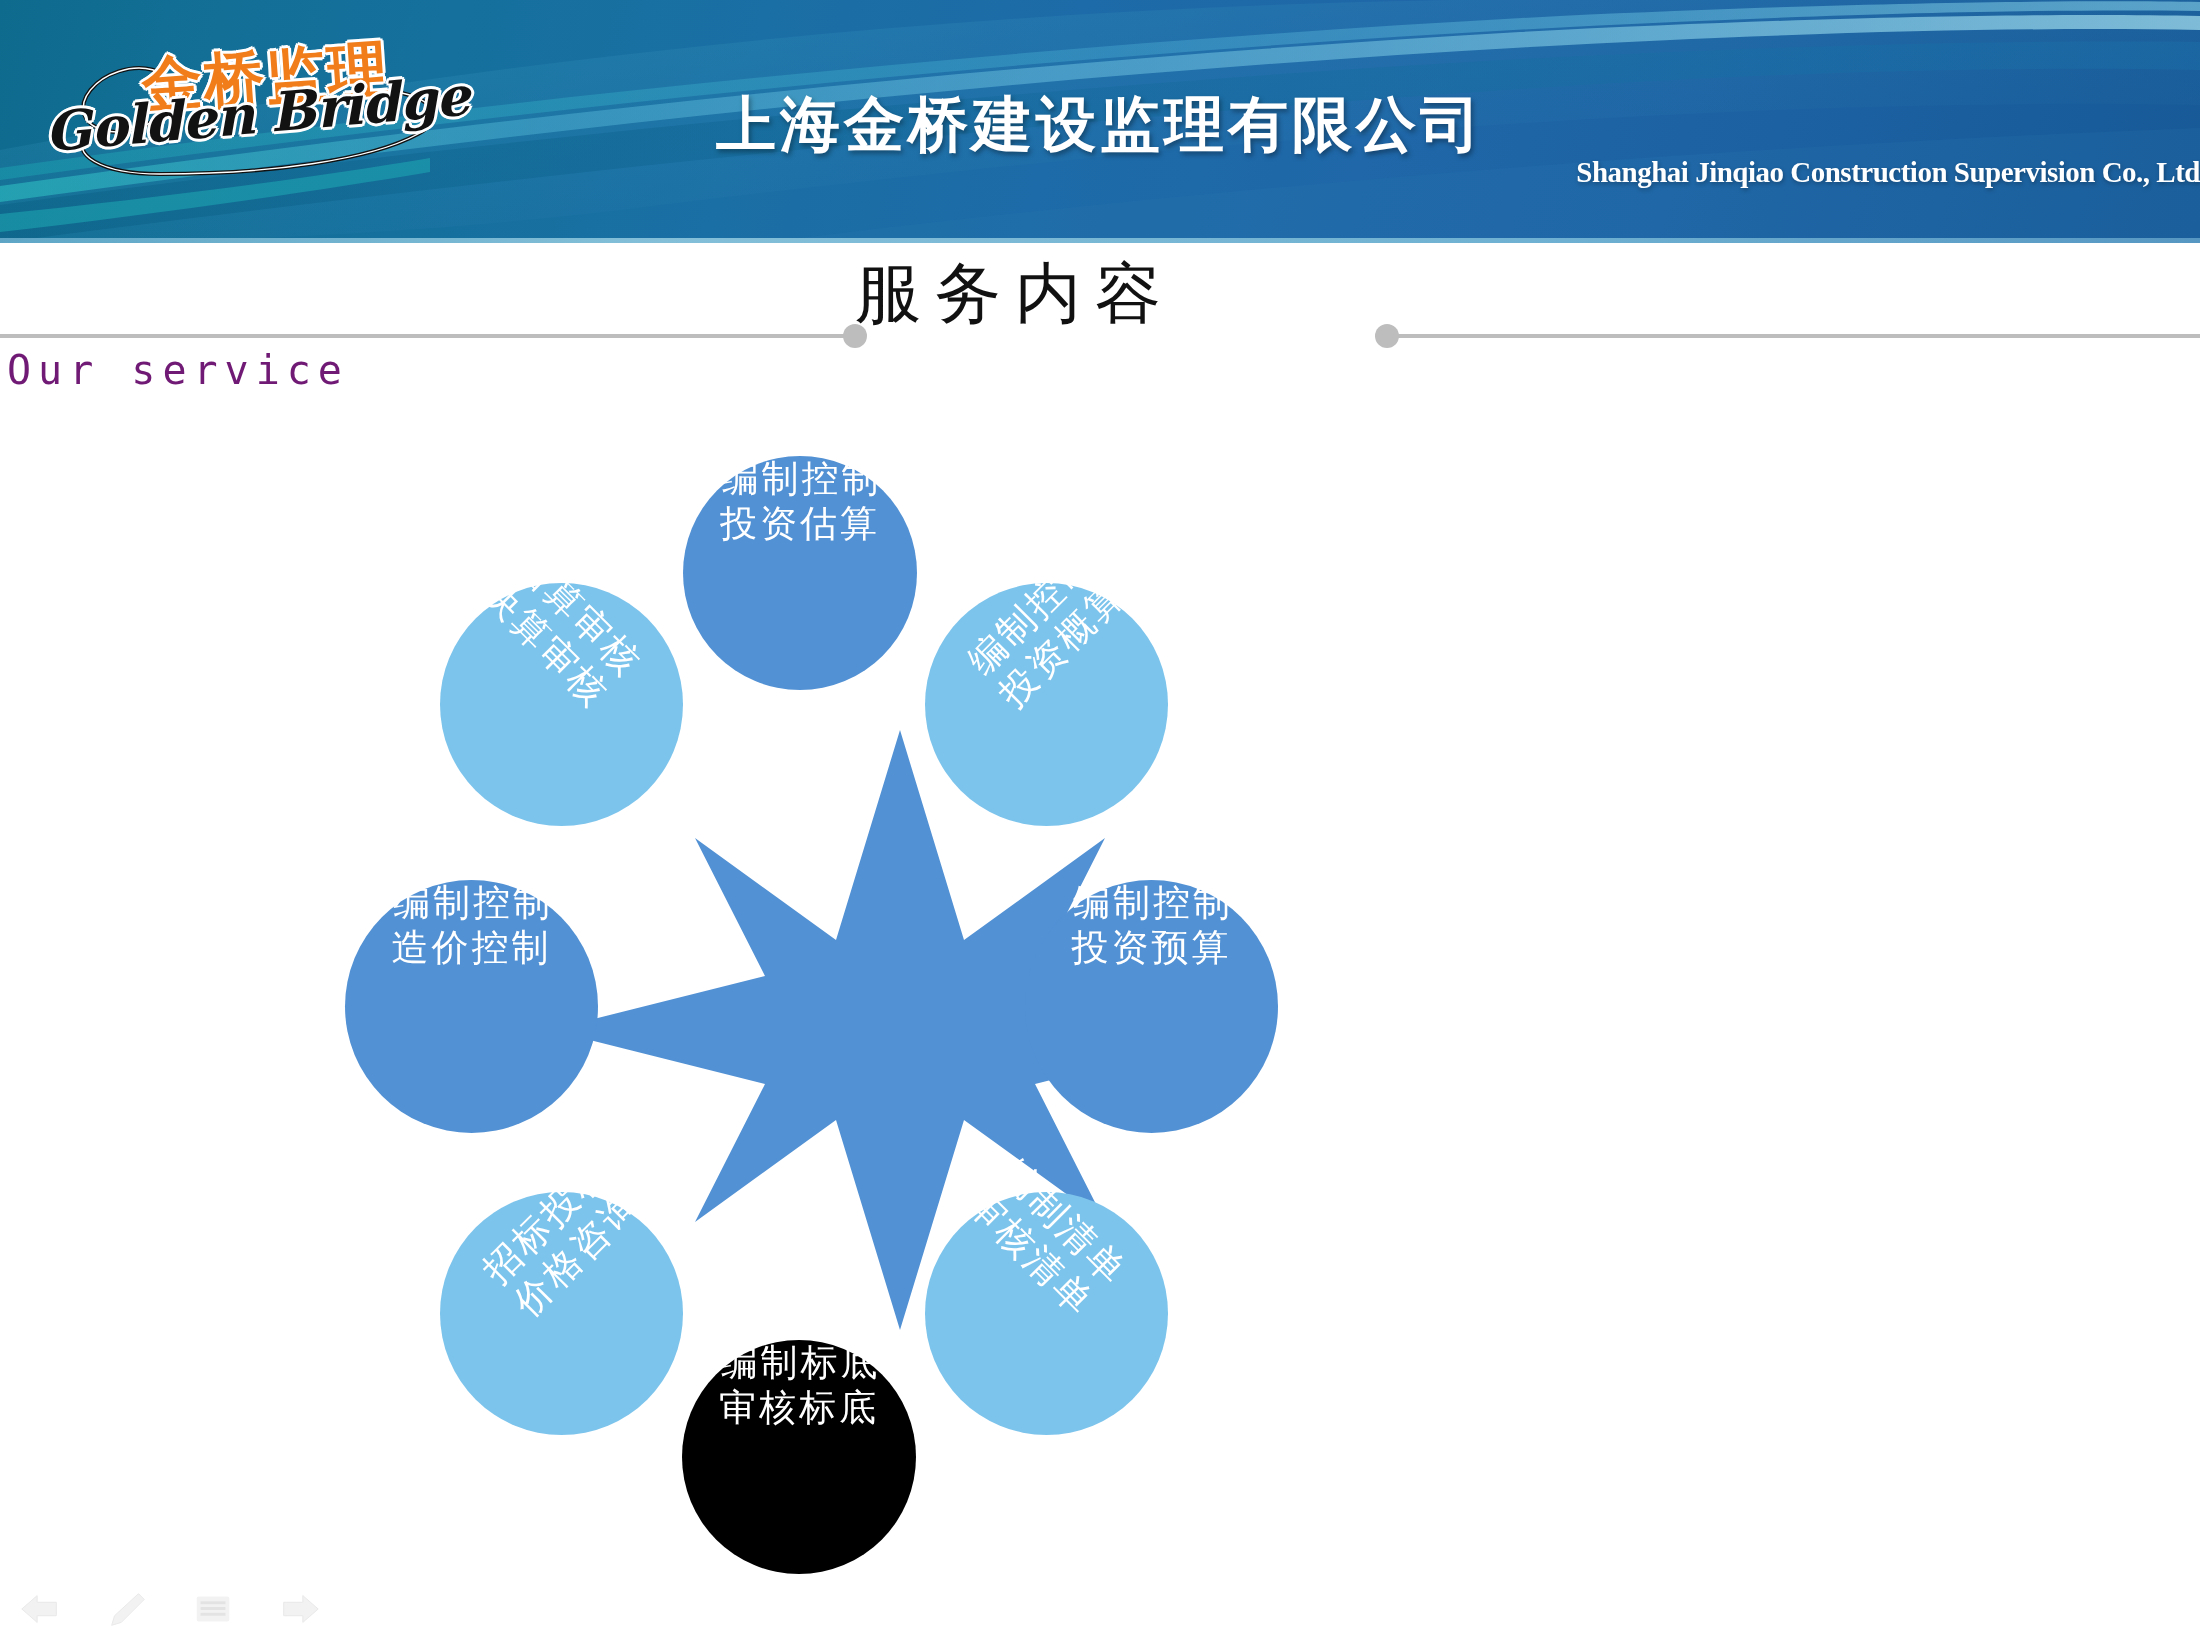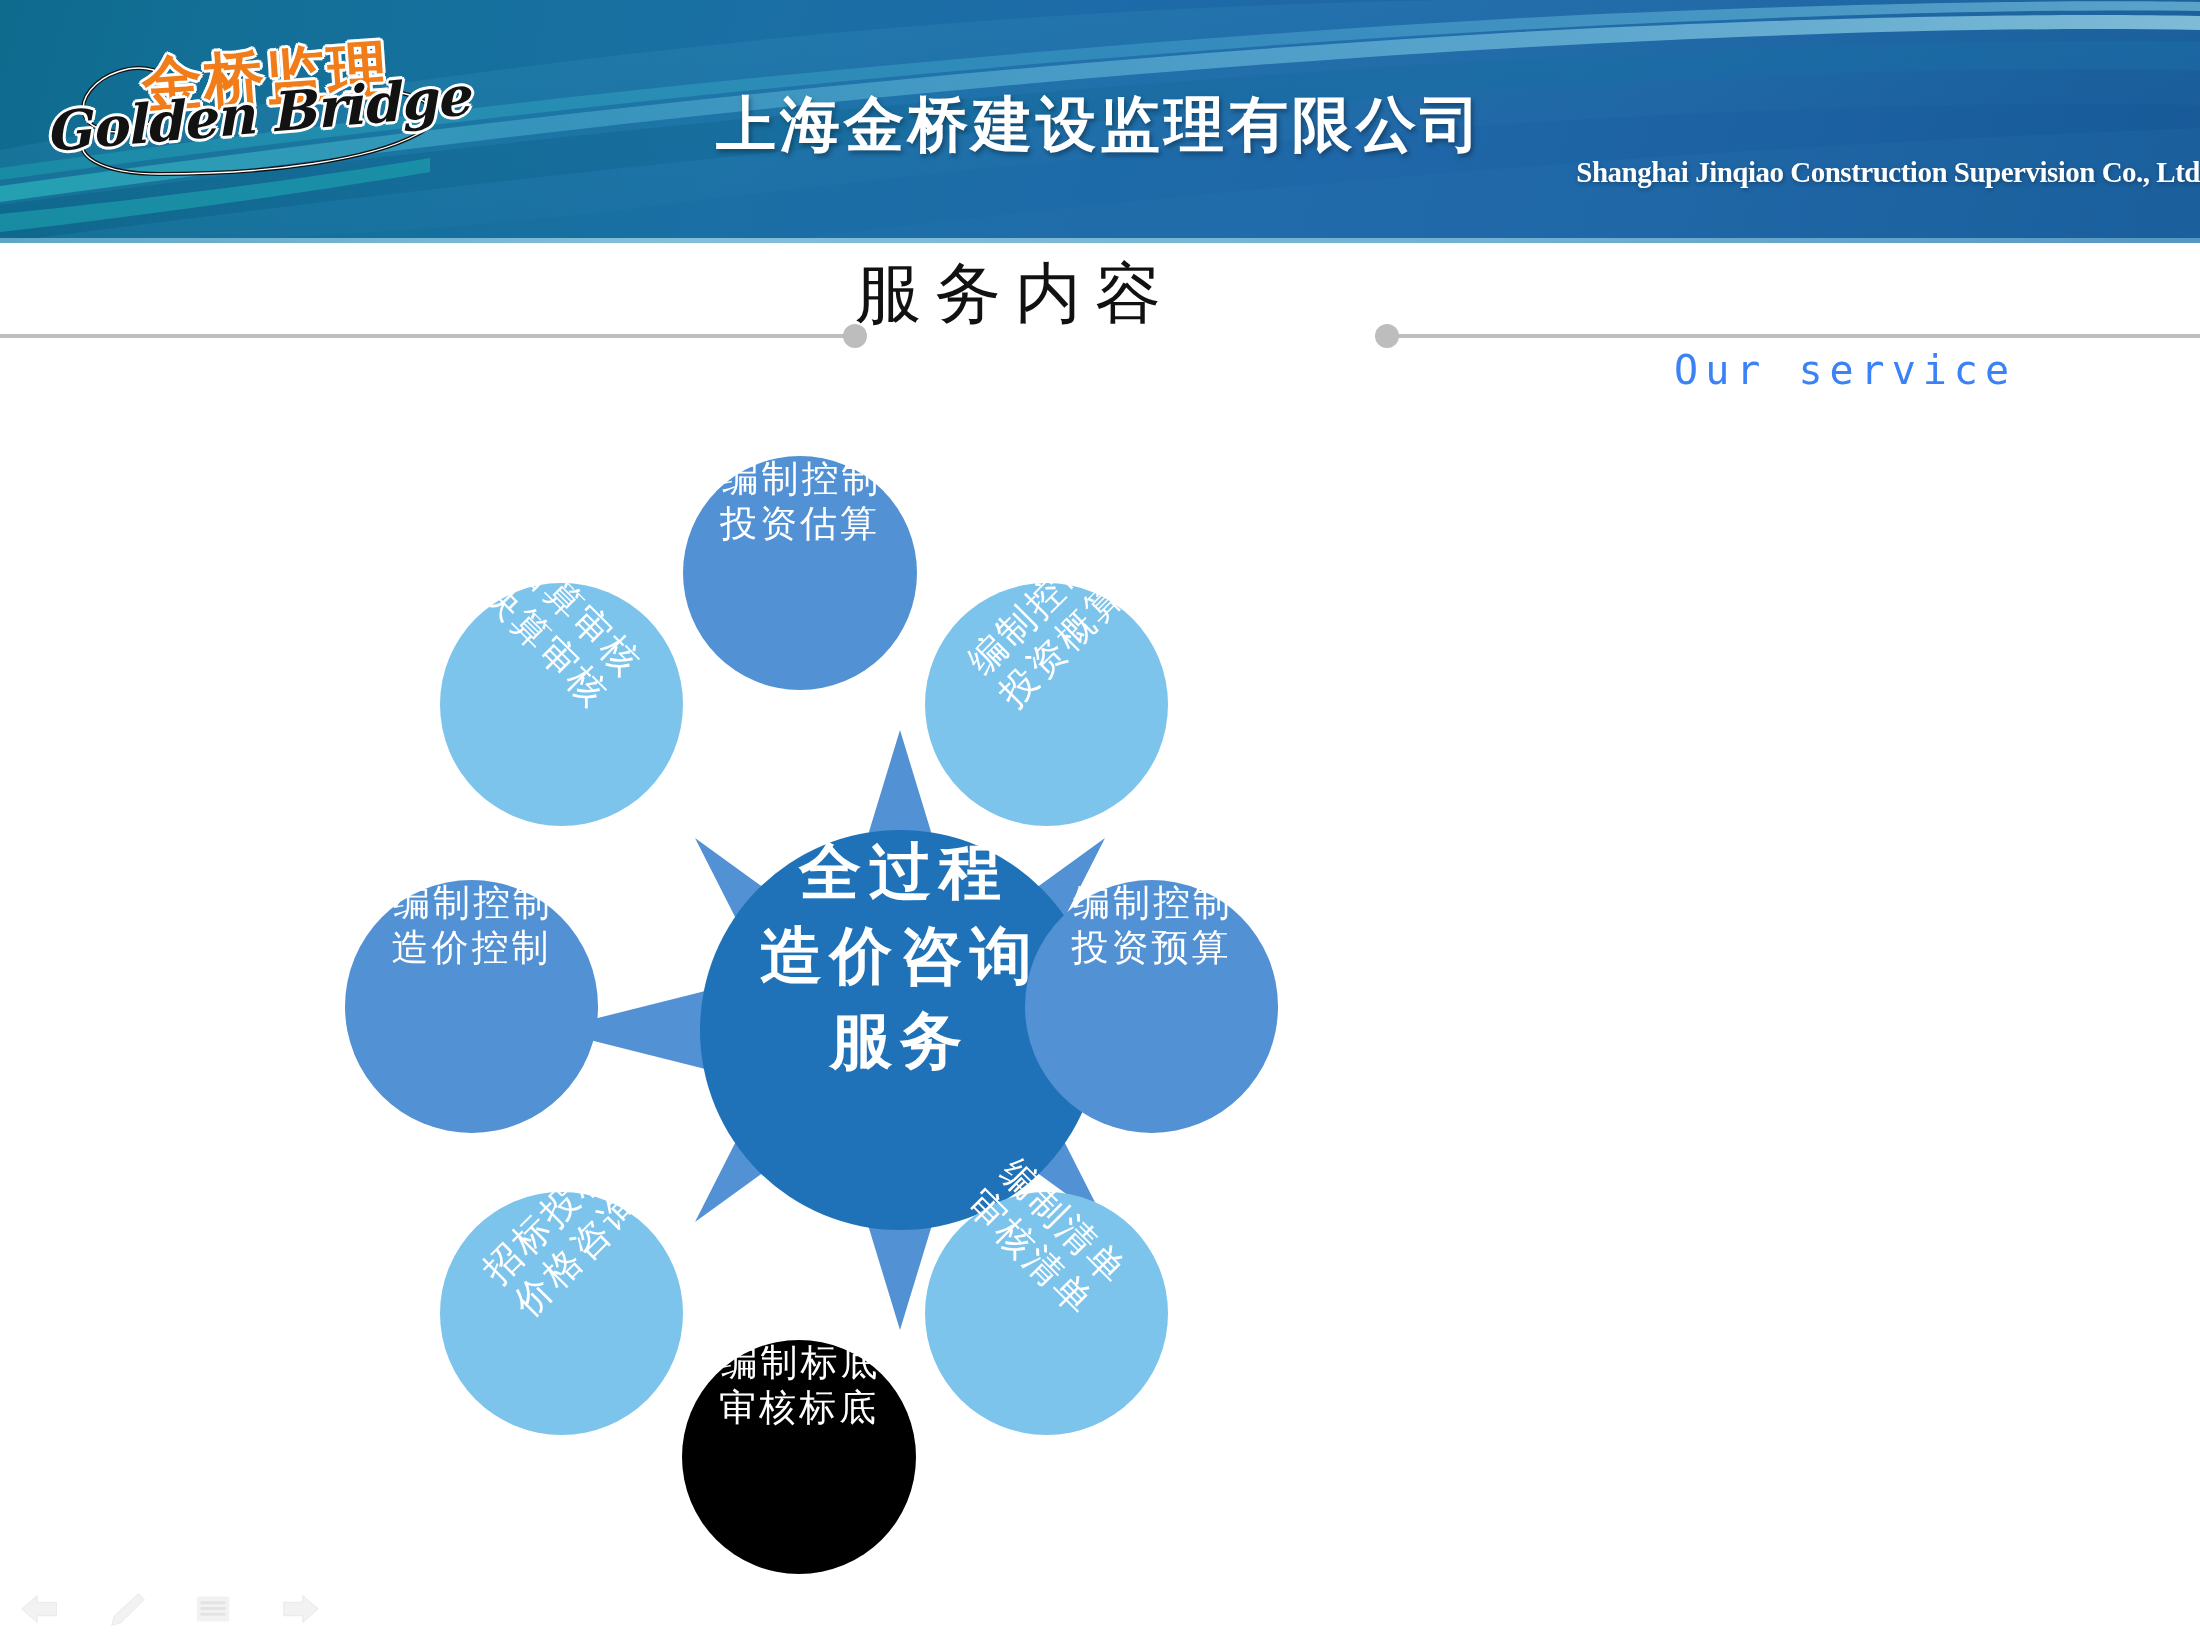--- a/index.html
+++ b/index.html
@@ -165,24 +165,24 @@
     font-size: 66px;
     font-weight: normal;
     color: #111111;
     letter-spacing: 14px;
     text-indent: 14px;
   }
   .page-subtitle {
     position: absolute;
     left: 0; right: 0;
     top: 104px;
-    text-align: right;
+    text-align: left;
     font-family: "DejaVu Sans Mono", monospace;
     font-size: 40px;
-    color: #3b82f6;
+    color: #701a75;
     letter-spacing: 7px;
     text-indent: 7px;
   }
 
   
   .diagram {
     position: absolute;
     left: 380px;
     top: 440px;
     width: 1440px;
@@ -332,25 +332,20 @@
 <div class="diagram">
 
   <svg class="star-svg" viewBox="0 0 1440 1120">
 
     <polygon points="
         520,290   584,500   725,398   655,536   870,590   655,644
         725,782   584,680   520,890   456,680   315,782   385,644
         170,590   385,536   315,398   456,500" fill="#5291d4"></polygon>
   </svg>
 
-  <div class="node center-node">
-    <div class="center-label">全过程
-造价咨询
-服务</div>
-  </div>
 
   <div class="node n-top">
     <div class="node-label">编制控制
 投资估算</div>
   </div>
 
   <div class="node n-topright rot-pos45">
     <div class="node-label">编制控制
 投资概算</div>
   </div>

